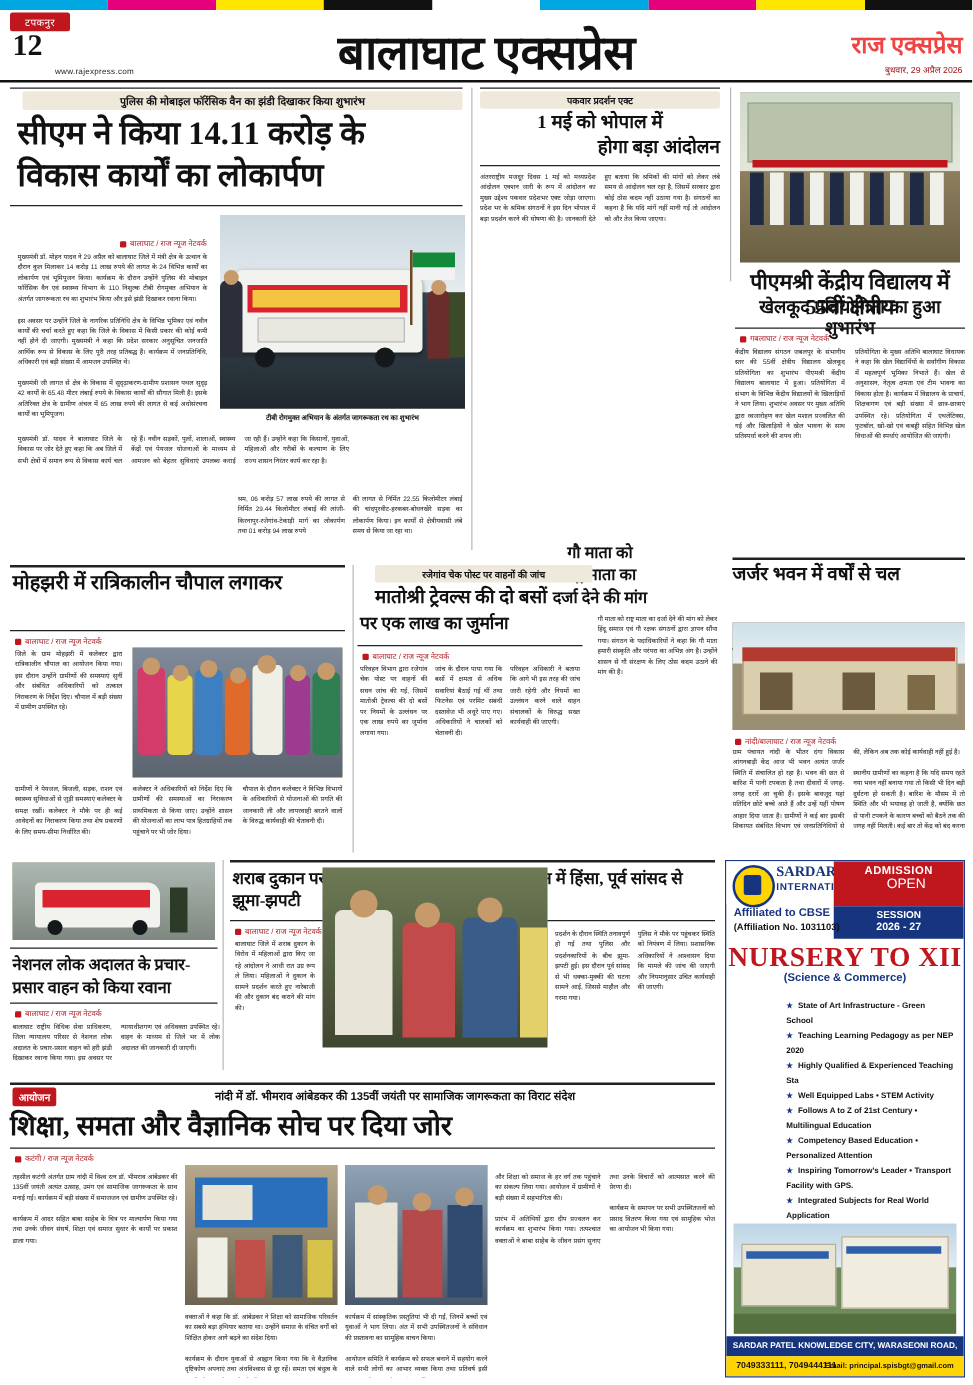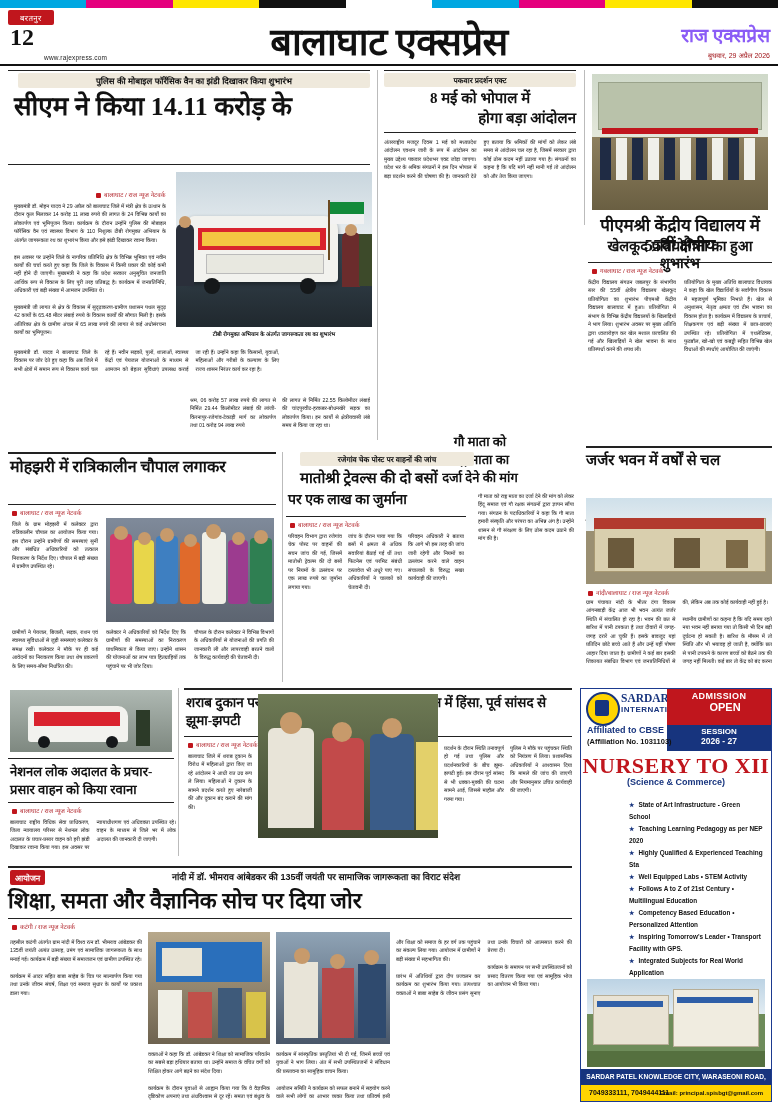--- a/index.html
+++ b/index.html
@@ -7,42 +7,42 @@
   .page{position:relative;width:778px;height:1108px;background:#fff;overflow:hidden;}
   .cmyk{position:absolute;top:0;left:0;width:778px;height:8px;display:flex;}
   .cmyk span{flex:1;}
   
   .masthead{position:absolute;top:8px;left:0;width:778px;height:56px;border-bottom:2px solid #111;}
   .city-tab{position:absolute;left:8px;top:2px;background:#c0161d;color:#fff;font-size:8px;padding:2px 12px;border-radius:2px;letter-spacing:.3px;}
   .pageno{position:absolute;left:10px;top:16px;font-size:24px;font-weight:bold;color:#111;font-family:"Liberation Serif",serif;}
   .mast-title{position:absolute;left:0;top:6px;width:778px;text-align:center;font-size:38px;font-weight:bold;font-family:"Liberation Serif",serif;letter-spacing:-.5px;}
   .mast-url{position:absolute;left:44px;top:46px;font-size:6.5px;color:#222;letter-spacing:.2px;}
   .mast-right{position:absolute;right:8px;top:14px;text-align:right;}
-  .mast-right .brand{font-size:19px;font-weight:bold;font-family:"Liberation Serif",serif;color:#8b5cf6;}
+  .mast-right .brand{font-size:19px;font-weight:bold;font-family:"Liberation Serif",serif;color:#ef4444;}
   .mast-right .date{font-size:7px;color:#a01419;margin-top:3px;}
   
   .col-rule{position:absolute;background:#bbb;width:1px;}
   .hrule{position:absolute;background:#222;height:1px;}
   .hrule2{position:absolute;background:#222;height:2px;}
   .kicker{position:absolute;font-size:8.5px;font-weight:bold;color:#111;background:#efe9dc;padding:2px 5px;border-radius:2px;}
   .kicker.red{background:#c0161d;color:#fff;}
   .headline{position:absolute;font-family:"Liberation Serif",serif;font-weight:bold;color:#111;line-height:1.18;}
   .byline{position:absolute;font-size:6.2px;color:#b02027;}
   .byline .dot{display:inline-block;width:5px;height:5px;background:#c0161d;border-radius:1px;margin-right:3px;vertical-align:middle;}
   .body{position:absolute;font-size:5.2px;line-height:1.62;text-align:justify;color:#1a1a1a;column-gap:7px;overflow:hidden;}
   .cap{position:absolute;font-size:6px;font-weight:bold;text-align:center;color:#111;}
   .photo{position:absolute;overflow:hidden;background:#8a8f7d;}
   
   .ad{position:absolute;background:#fff;border:1px solid #1b3a8f;overflow:hidden;}
   .ad-top{position:absolute;left:0;top:0;right:0;height:34px;background:#fff;}
   .ad-school{position:absolute;left:40px;top:3px;font-size:11.5px;font-weight:bold;color:#17347e;font-family:"Liberation Serif",serif;}
   .ad-school2{position:absolute;left:40px;top:16px;font-size:8px;font-weight:bold;color:#17347e;letter-spacing:.5px;}
   .ad-open{position:absolute;right:0;top:0;width:104px;height:36px;background:#c0161d;color:#fff;text-align:center;}
   .ad-open .l1{font-size:9px;font-weight:bold;letter-spacing:.4px;margin-top:2px;}
-  .ad-open .l2{font-size:11px;font-weight:bold;padding-left:12px;}
+  .ad-open .l2{font-size:11px;font-weight:normal;padding-left:12px;}
   .ad-sess{position:absolute;right:0;top:36px;width:104px;height:26px;background:#17347e;color:#fff;text-align:center;}
   .ad-sess .s1{font-size:8px;font-weight:bold;margin-top:2px;}
   .ad-sess .s2{font-size:8.5px;font-weight:bold;}
   .ad-aff{position:absolute;left:6px;top:36px;font-size:9px;font-weight:bold;color:#17347e;}
   .ad-aff2{position:absolute;left:6px;top:48px;font-size:7.5px;font-weight:bold;color:#111;}
   .ad-nursery{position:absolute;left:0;right:0;top:64px;text-align:center;font-size:22px;font-weight:bold;color:#c0161d;font-family:"Liberation Serif",serif;letter-spacing:.5px;}
   .ad-sci{position:absolute;left:0;right:0;top:88px;text-align:center;font-size:9px;font-weight:bold;color:#17347e;}
   .ad-list{position:absolute;left:8px;top:104px;right:8px;font-size:6.4px;line-height:1.85;color:#111;font-weight:bold;}
   .ad-list li{margin:0;padding:0;list-style:none;}
   .ad-list li:before{content:"★";color:#17347e;margin-right:4px;font-size:6px;}
@@ -65,36 +65,37 @@
       <span style="background:#ffe600"></span>
       <span style="background:#111"></span>
     <span style="background:#fff"></span>
       <span style="background:#00a7e1"></span>
       <span style="background:#e5007d"></span>
       <span style="background:#ffe600"></span>
       <span style="background:#111"></span>
   </div>
 
   <div class="masthead">
-    <div class="city-tab">बरतनुर</div>
+    <div class="city-tab">टपकनुर</div>
     <div class="pageno">12</div>
     <div class="mast-title">बालाघाट एक्सप्रेस</div>
     <div class="mast-url">www.rajexpress.com</div>
     <div class="mast-right">
       <div class="brand">राज एक्सप्रेस</div>
       <div class="date">बुधवार, 29 अप्रैल 2026</div>
     </div>
   </div>
 
   <div class="col-rule" style="left:377px;top:70px;height:370px;"></div>
   <div class="col-rule" style="left:584px;top:70px;height:155px;"></div>
 
   <div class="hrule" style="left:8px;top:70px;width:362px;"></div>
   <div class="kicker" style="left:18px;top:73px;width:342px;text-align:center;">पुलिस की मोबाइल फॉरेंसिक वैन का झंडी दिखाकर किया शुभारंभ</div>
   <div class="headline" style="left:14px;top:92px;width:356px;font-size:26px;">सीएम ने किया 14.11 करोड़ के</div>
+  <div class="headline" style="left:14px;top:126px;width:356px;font-size:26px;">विकास कार्यों का लोकार्पण</div>
   <div class="hrule" style="left:8px;top:164px;width:362px;"></div>
   <div class="byline" style="left:96px;top:190px;">
     <span class="dot"></span><span>बालाघाट / राज न्यूज नेटवर्क</span>
   </div>
 
   <div class="photo" style="left:176px;top:172px;width:196px;height:155px;">
     <div style="position:absolute;left:0;top:0;right:0;height:40%;background:linear-gradient(#c9d6de,#e6ecef);"></div>
     <div style="position:absolute;left:0;bottom:0;right:0;height:60%;background:linear-gradient(#3a4a55,#20282e);"></div>
 
     <div style="position:absolute;left:12px;top:44px;width:150px;height:66px;background:#f2f2ee;border-radius:6px 14px 4px 4px;box-shadow:0 2px 4px rgba(0,0,0,.4);"></div>
@@ -120,21 +121,21 @@
 
 इस अवसर पर उन्होंने जिले के नागरिक प्रतिनिधि क्षेत्र के विभिन्न भूमिका एवं नवीन कार्यों की चर्चा करते हुए कहा कि जिले के विकास में किसी प्रकार की कोई कमी नहीं होने दी जाएगी। मुख्यमंत्री ने कहा कि प्रदेश सरकार अनुसूचित जनजाति आर्थिक रूप से विकास के लिए पूरी तरह प्रतिबद्ध है। कार्यक्रम में जनप्रतिनिधि, अधिकारी एवं बड़ी संख्या में आमजन उपस्थित थे।
 
 मुख्यमंत्री जी लागत से क्षेत्र के विकास में सुदृढ़ाकरण-ग्रामीण प्रशासन पथल सुदृढ़ 42 कार्यों के 65.48 मीटर लंबाई रुपये के विकास कार्यों की सौगात मिली है। इसके अतिरिक्त क्षेत्र के ग्रामीण अंचल में 65 लाख रुपये की लागत से कई अधोसंरचना कार्यों का भूमिपूजन।</div>
   <div class="body" style="left:14px;top:348px;width:356px;height:46px;column-count:4;white-space:pre-line;">मुख्यमंत्री डॉ. यादव ने बालाघाट जिले के विकास पर जोर देते हुए कहा कि अब जिले में सभी क्षेत्रों में समान रूप से विकास कार्य चल रहे हैं। नवीन सड़कों, पुलों, शालाओं, स्वास्थ्य केंद्रों एवं पेयजल योजनाओं के माध्यम से आमजन को बेहतर सुविधाएं उपलब्ध कराई जा रही हैं। उन्होंने कहा कि किसानों, युवाओं, महिलाओं और गरीबों के कल्याण के लिए राज्य शासन निरंतर कार्य कर रहा है।</div>
   <div class="body" style="left:190px;top:396px;width:86px;height:46px;">श्रम, 06 करोड़ 57 लाख रुपये की लागत से निर्मित 29.44 किलोमीटर लंबाई की लांजी-किरनापुर-रजेगांव-टेकाड़ी मार्ग का लोकार्पण तथा 01 करोड़ 94 लाख रुपये</div>
   <div class="body" style="left:282px;top:396px;width:88px;height:46px;">की लागत से निर्मित 22.55 किलोमीटर लंबाई की चांदपुरवीट-हरकबर-बोधनखेरे सड़क का लोकार्पण किया। इन कार्यों से क्षेत्रीयवासी लंबे समय से किया जा रहा था।</div>
 
   <div class="hrule" style="left:384px;top:70px;width:192px;"></div>
   <div class="kicker" style="left:384px;top:73px;width:182px;text-align:center;font-size:7.5px;">पकवार प्रदर्शन एक्ट</div>
-  <div class="headline" style="left:384px;top:90px;width:192px;font-size:15px;text-align:center;">8 मई को भोपाल में</div>
+  <div class="headline" style="left:384px;top:90px;width:192px;font-size:15px;text-align:center;">1 मई को भोपाल में</div>
   <div class="headline" style="left:384px;top:110px;width:192px;font-size:15px;text-align:right;">होगा बड़ा आंदोलन</div>
   <div class="hrule" style="left:384px;top:132px;width:192px;"></div>
   <div class="body" style="left:384px;top:138px;width:192px;height:288px;column-count:2;">अंतरराष्ट्रीय मजदूर दिवस 1 मई को मध्यप्रदेश आंदोलन एक्शन जारी के रूप में आंदोलन का मुख्य उद्देश्य पकवार प्रदेशभर एक्ट जोड़ा जाएगा। प्रदेश भर के श्रमिक संगठनों ने इस दिन भोपाल में बड़ा प्रदर्शन करने की घोषणा की है। जानकारी देते हुए बताया कि श्रमिकों की मांगों को लेकर लंबे समय से आंदोलन चल रहा है, जिसमें सरकार द्वारा कोई ठोस कदम नहीं उठाया गया है। संगठनों का कहना है कि यदि मांगें नहीं मानी गईं तो आंदोलन को और तेज किया जाएगा।</div>
 
   <div class="photo" style="left:592px;top:74px;width:176px;height:136px;">
     <div style="position:absolute;left:0;top:0;right:0;height:46%;background:linear-gradient(#cfd9c9,#e3e7da);"></div>
     <div style="position:absolute;left:0;bottom:0;right:0;height:54%;background:linear-gradient(#8d7f5e,#6a5f42);"></div>
     <div style="position:absolute;left:6px;top:8px;right:6px;height:46px;background:#b9c2aa;border:1px solid #9aa38b;"></div>
     <div style="position:absolute;left:10px;top:54px;width:156px;height:6px;background:#c0161d;"></div>
     <div style="position:absolute;left:6px;top:62px;width:164px;height:50px;"></div>

